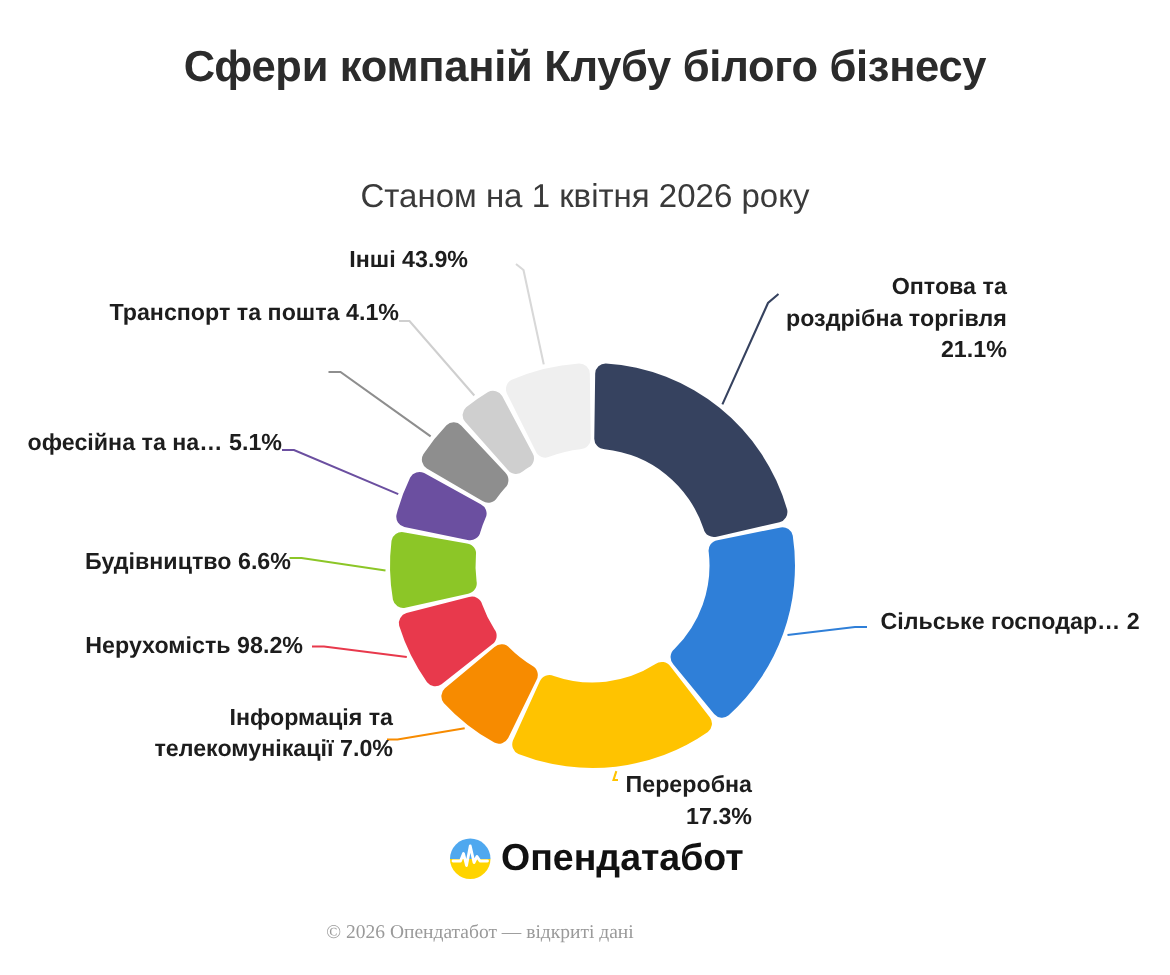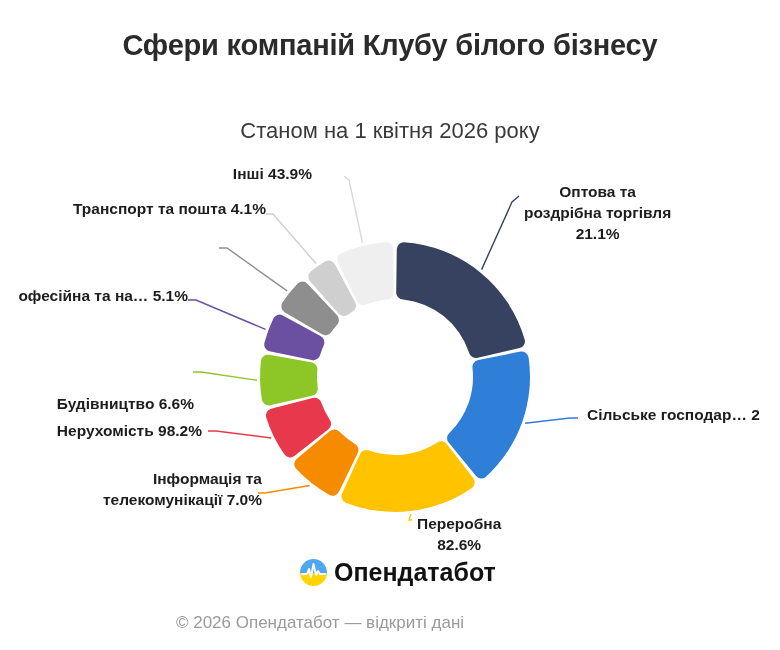--- a/index.html
+++ b/index.html
@@ -51,21 +51,21 @@
     overflow: visible;
   }
   .lbl {
     position: absolute;
     font-size: 15.5px;
     font-weight: bold;
     color: #1d1d1d;
     line-height: 1.36;
     white-space: nowrap;
   }
-  .lbl.r { text-align: center; }
+  .lbl.r { text-align: right; }
   .lbl.l { text-align: right; }
   .brand {
     position: absolute;
     left: 300px;
     top: 558px;
     display: flex;
     align-items: center;
     gap: 7px;
   }
   .brand-logo {
@@ -81,22 +81,23 @@
     font-size: 25px;
     font-weight: bold;
     color: #111111;
   }
   .footer {
     position: absolute;
     left: 0;
     top: 613px;
     width: 640px;
     text-align: center;
-    font-size: 17px;
+    font-size: 13px;
     color: #9a9a9a;
+    font-family: Liberation Serif, serif;
   }
 </style>
 </head>
 <body>
 
 <div id="root">
 
   <div class="title">
     <span>Сфери компаній Клубу білого бізнесу</span>
   </div>
@@ -154,33 +155,33 @@
     <div>роздрібна торгівля</div>
     <div>21.1%</div>
   </div>
 
   <div class="lbl r" style="left:587px; top:404px;">
     <div>Сільське господар… 2</div>
   </div>
 
   <div class="lbl r" style="left:417px; top:513px;">
     <div>Переробна</div>
-    <div>82.6%</div>
+    <div>17.3%</div>
   </div>
 
   <div class="lbl l" style="right:518px; top:468px;">
     <div>Інформація та</div>
     <div>телекомунікації 7.0%</div>
   </div>
 
   <div class="lbl l" style="right:578px; top:420px;">
     <div>Нерухомість 98.2%</div>
   </div>
 
-  <div class="lbl l" style="right:586px; top:364px;margin-top:29px;">
+  <div class="lbl l" style="right:586px; top:364px;">
     <div>Будівництво 6.6%</div>
   </div>
 
   <div class="lbl l" style="right:592px; top:285px;">
     <div>офесійна та на… 5.1%</div>
   </div>
 
 
   <div class="lbl l" style="right:514px; top:198px;">
     <div>Транспорт та пошта 4.1%</div>

